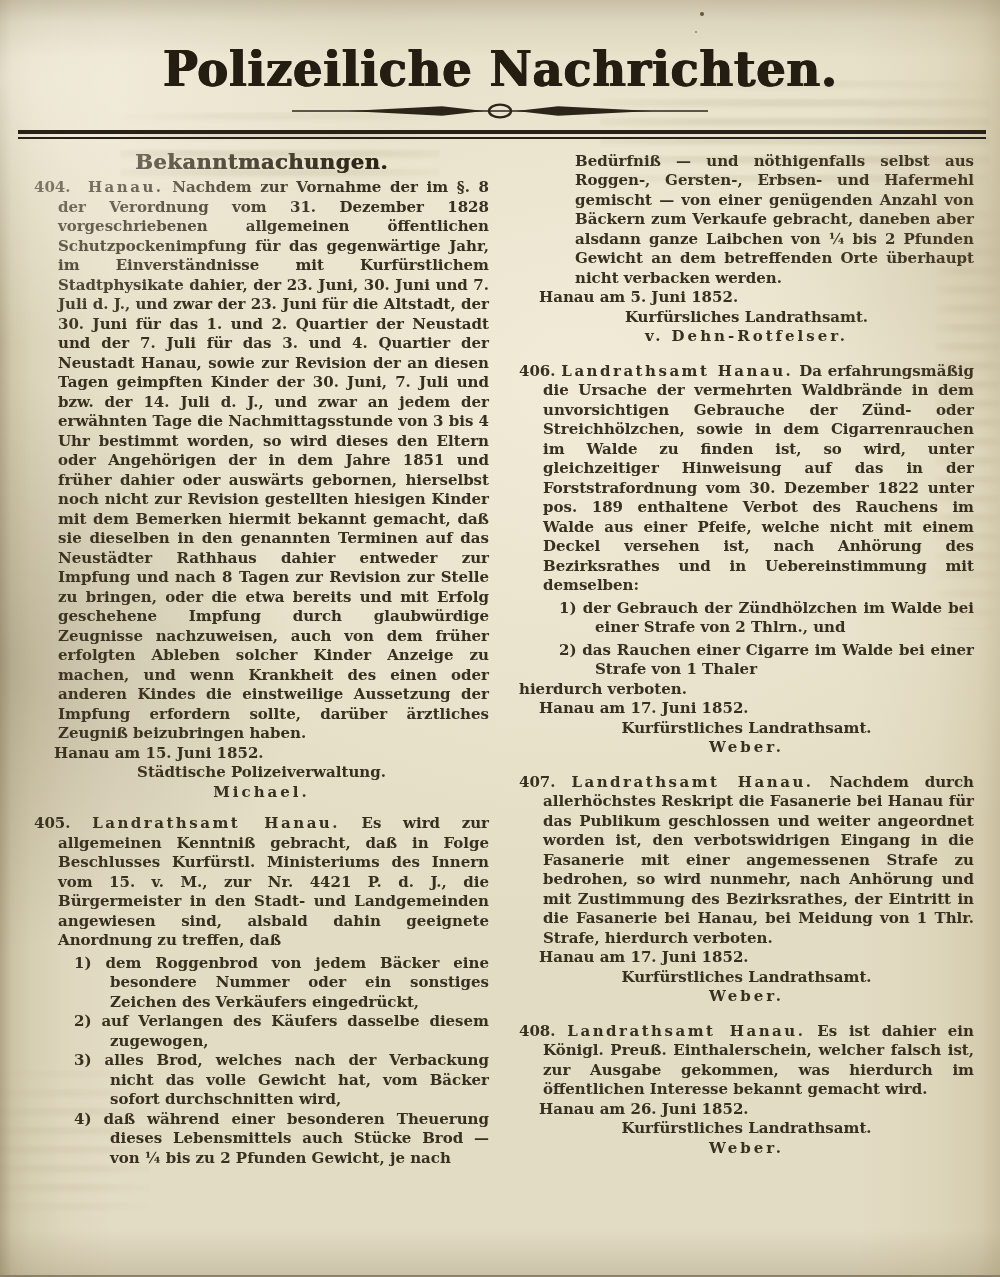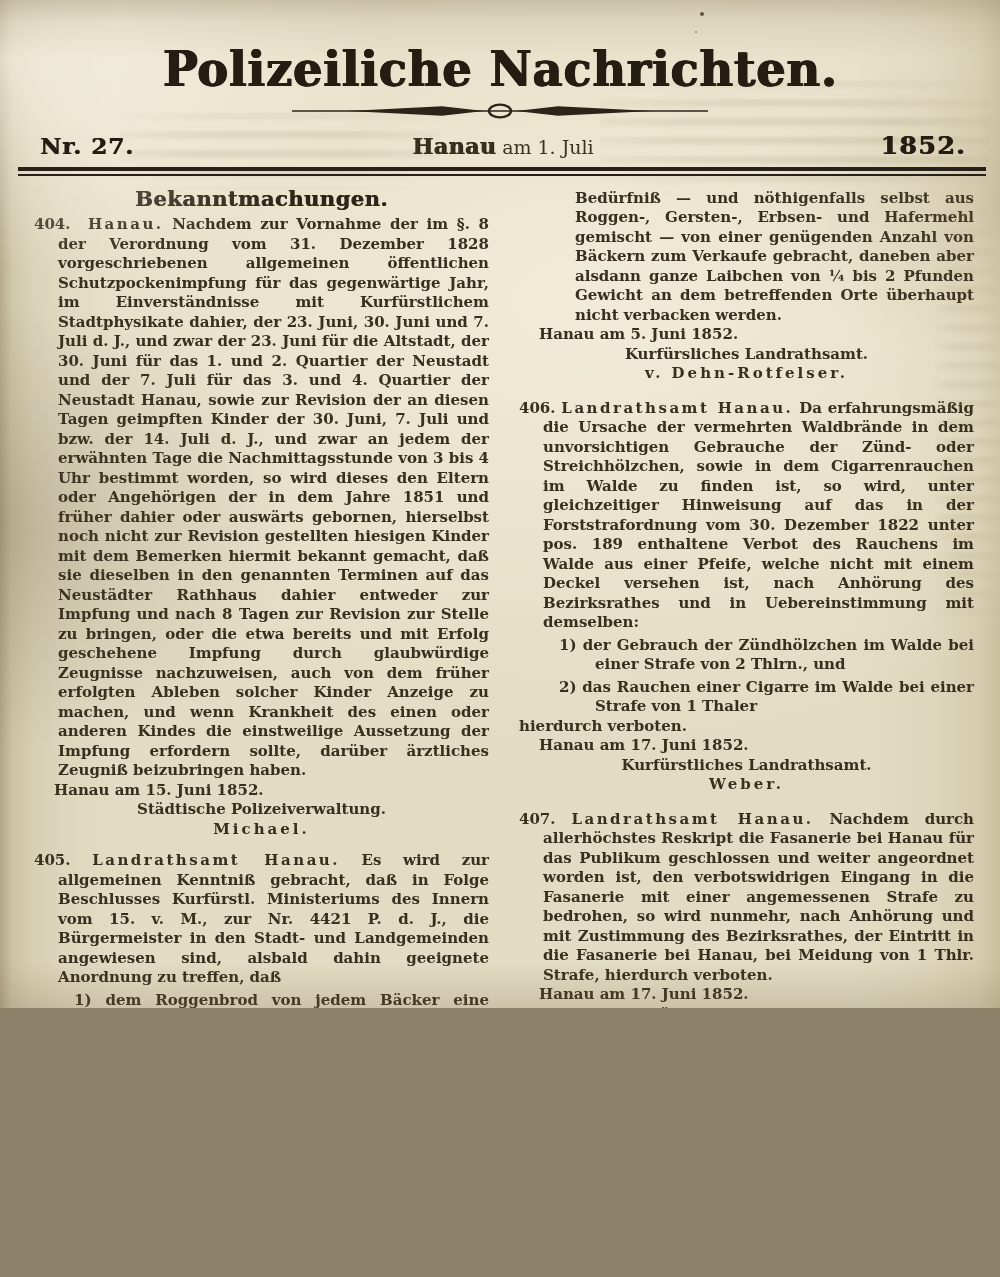--- a/index.html
+++ b/index.html
@@ -1,17 +1,17 @@
 <!DOCTYPE html>
 <html><head>
 <meta charset="utf-8">
 <style>
   html,body{margin:0;padding:0;background:#8a8168;}
   .page{
-    position:relative;width:1000px;height:1008px;overflow:hidden;margin:0 auto;
+    position:relative;width:1000px;height:1275px;overflow:hidden;margin:0 auto;
     font-family:"DejaVu Serif","Liberation Serif",serif;color:#38301f;
     background:
       radial-gradient(120% 80% at 58% 30%, rgba(252,248,232,0.55) 0%, rgba(252,248,232,0) 55%),
       linear-gradient(90deg,#b0a586 0px,#ccc3a5 12px,#d7cfb3 32px,#ded6bd 62px,#e3dcc4 115px,#e3dcc4 855px,#ded6bb 935px,#d6cdb0 978px,#c9bf9f 1000px),
       #ddd5bc;
   }
   .page::before{content:"";position:absolute;inset:0;pointer-events:none;
     background:
       linear-gradient(180deg, rgba(130,115,82,0.30) 0px, rgba(130,115,82,0.10) 22px, rgba(130,115,82,0) 58px),
       linear-gradient(0deg, rgba(120,105,70,0.22) 0px, rgba(120,105,70,0) 46px),
@@ -73,25 +73,20 @@
   <header>
     <h1 class="masthead">Polizeiliche Nachrichten.</h1>
     <div class="ornament">
       <svg width="420" height="16" viewBox="0 0 420 16" aria-hidden="true">
         <line x1="2" y1="8" x2="418" y2="8" stroke="#2b241a" stroke-width="1.6"></line>
         <path d="M58,8 L152,3.2 L194,8 L152,12.8 Z" fill="#2b241a"></path>
         <path d="M362,8 L268,3.2 L226,8 L268,12.8 Z" fill="#2b241a"></path>
         <ellipse cx="210" cy="8" rx="11" ry="6.4" fill="none" stroke="#2b241a" stroke-width="2.4"></ellipse>
       </svg>
     </div>
-    <div class="dateline-row">
-      <span class="issue-no">Nr. 27.</span>
-      <span class="place-date"><span class="place">Hanau</span> <span class="date-text">am 1. Juli</span></span>
-      <span class="year">1852.</span>
-    </div>
     <div class="double-rule"></div>
   </header>
 
   <main class="columns">
 
     <section class="col">
       <h2 class="section-heading">Bekanntmachungen.</h2>
 
       <p class="notice"><span>404.</span>&nbsp;&nbsp;<span class="lead">Hanau.</span> <span>Nachdem zur Vornahme der im §. 8 der Verordnung vom 31. Dezember 1828 vorgeschriebenen allgemeinen öffentlichen Schutzpockenimpfung für das gegenwärtige Jahr, im Einverständnisse mit Kurfürstlichem Stadtphysikate dahier, der 23. Juni, 30. Juni und 7. Juli d. J., und zwar der 23. Juni für die Altstadt, der 30. Juni für das 1. und 2. Quartier der Neustadt und der 7. Juli für das 3. und 4. Quartier der Neustadt Hanau, sowie zur Revision der an diesen Tagen geimpften Kinder der 30. Juni, 7. Juli und bzw. der 14. Juli d. J., und zwar an jedem der erwähnten Tage die Nachmittagsstunde von 3 bis 4 Uhr bestimmt worden, so wird dieses den Eltern oder Angehörigen der in dem Jahre 1851 und früher dahier oder auswärts gebornen, hierselbst noch nicht zur Revision gestellten hiesigen Kinder mit dem Bemerken hiermit bekannt gemacht, daß sie dieselben in den genannten Terminen auf das Neustädter Rathhaus dahier entweder zur Impfung und nach 8 Tagen zur Revision zur Stelle zu bringen, oder die etwa bereits und mit Erfolg geschehene Impfung durch glaubwürdige Zeugnisse nachzuweisen, auch von dem früher erfolgten Ableben solcher Kinder Anzeige zu machen, und wenn Krankheit des einen oder anderen Kindes die einstweilige Aussetzung der Impfung erfordern sollte, darüber ärztliches Zeugniß beizubringen haben.</span></p>
       <p class="dateline">Hanau am 15. Juni 1852.</p>

